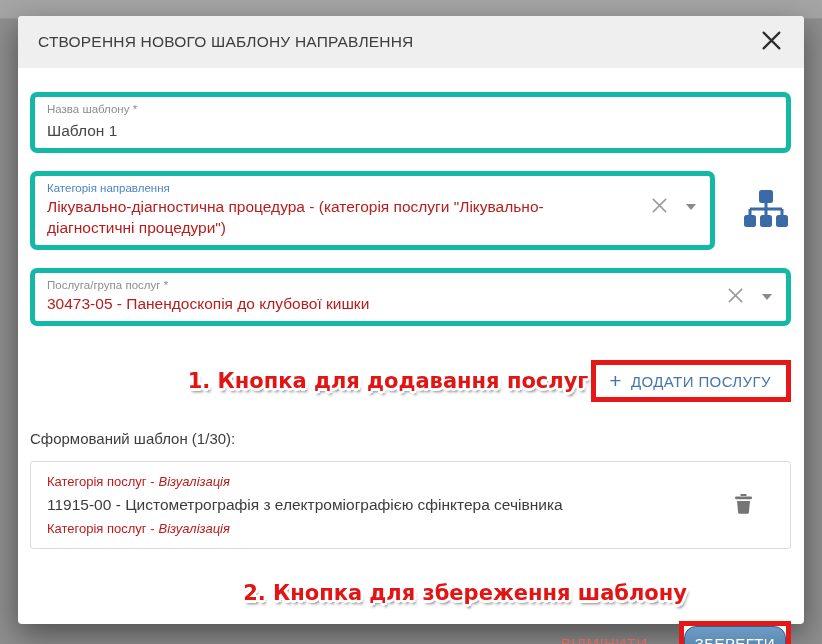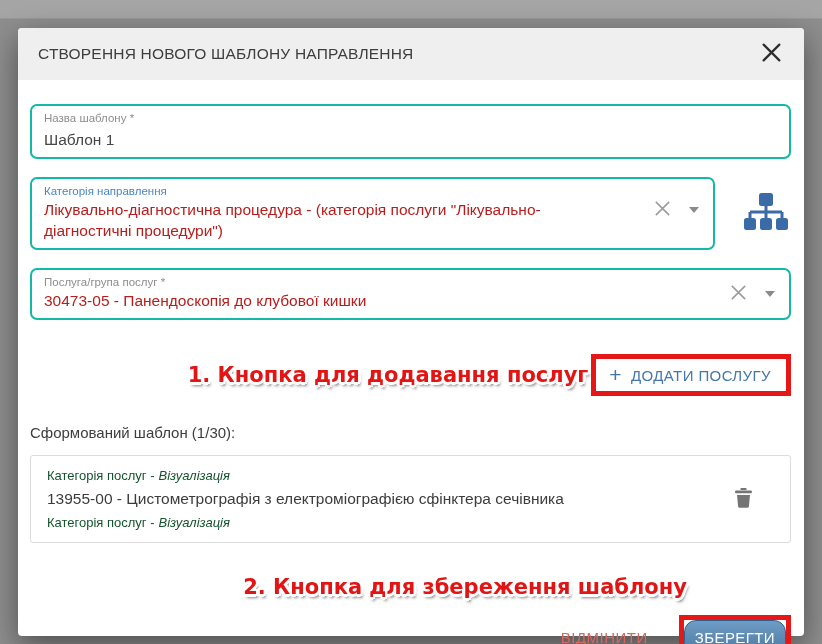--- a/index.html
+++ b/index.html
@@ -9,21 +9,21 @@
     width: 822px; height: 644px;
     background: #8e8e8e;
     overflow: hidden;
     font-family: "Liberation Sans", sans-serif;
   }
   .top-strip {
     position: absolute; top:0; left:0; right:0; height:19px;
     background:#a5a5a5; border-bottom:1px solid #979797;
   }
   .modal {
-    position: absolute; left:18px; top:28px;
+    position: absolute; left:18px; top:16px;
     width:786px; height:608px;
     background:#fff; border-radius:4px;
     box-shadow: 0 10px 30px rgba(0,0,0,.45);
     display:flex; flex-direction:column;
   }
   .modal-header {
     height:52px; flex:0 0 52px;
     background:#efefef; border-radius:4px 4px 0 0;
     display:flex; align-items:center;
     padding:0 18px 0 20px;
@@ -34,21 +34,21 @@
   .close-btn {
     margin-left:auto; width:30px; height:30px;
     display:flex; align-items:center; justify-content:center;
     cursor:pointer; background:none; border:none;
   }
   .modal-body { flex:1; padding:12px 13px 0 12px; }
 
   
   .field {
     position:relative;
-    border:2px solid #14b8a6; border-radius:7px;
+    border:5px solid #14b8a6; border-radius:7px;
     padding:5px 12px 7px 12px;
     background:#fff; width:100%;
   }
   .field .lbl { font-size:11.5px; line-height:14px; color:#8d8d8d; }
   .field.blue-label .lbl { color:#4a84c4; }
   .field .val {
     font-size:15.5px; line-height:21px; color:#b91c1c; margin-top:1px;
   }
   .field input {
     border:none; outline:none; width:100%;
@@ -102,21 +102,21 @@
 
   .formed-heading { margin-top:28px; font-size:15px; color:#3d3d3d; }
 
   .template-card {
     margin-top:14px;
     border:1px solid #dcdcdc; border-radius:3px;
     padding:12px 16px;
     display:flex; align-items:center;
   }
   .card-text { flex:1; min-width:0; }
-  .cat-line { font-size:13px; color:#14532d; }
+  .cat-line { font-size:13px; color:#b91c1c; }
   .cat-line .it { font-style:italic; margin-left:4px; }
   .svc-line { font-size:15.5px; color:#3c3c3c; margin:7px 0; }
   .trash-btn { background:none; border:none; cursor:pointer; margin:0 22px 0 12px; }
 
   .annot2-row { margin-top:32px; text-align:right; padding-right:104px; }
 
   .footer-row {
     margin-top:16px;
     display:flex; justify-content:flex-end; align-items:center; gap:31px;
   }
@@ -216,21 +216,21 @@
         </div>
       </div>
 
       <div class="formed-heading">Сформований шаблон (1/30):</div>
 
       <div class="template-card">
         <div class="card-text">
           <div class="cat-line">
             <span>Категорія послуг -</span><span class="it">Візуалізація</span>
           </div>
-          <div class="svc-line">13955-00 - Цистометрографія з електроміографією сфінктера сечівника</div>
+          <div class="svc-line">11915-00 - Цистометрографія з електроміографією сфінктера сечівника</div>
           <div class="cat-line">
             <span>Категорія послуг -</span><span class="it">Візуалізація</span>
           </div>
         </div>
         <button class="trash-btn">
           <span>
             <svg width="17" height="20" viewBox="0 0 17 20">
               <rect x="0" y="2.6" width="17" height="2.6" rx="1.2" fill="#757575"></rect>
               <rect x="5.3" y="0" width="6.4" height="2" rx="1" fill="#757575"></rect>
               <path d="M2 7 h13 l-1.1 11.4 a1.6 1.6 0 0 1 -1.6 1.45 h-7.6 a1.6 1.6 0 0 1 -1.6 -1.45 z" fill="#757575"></path>

